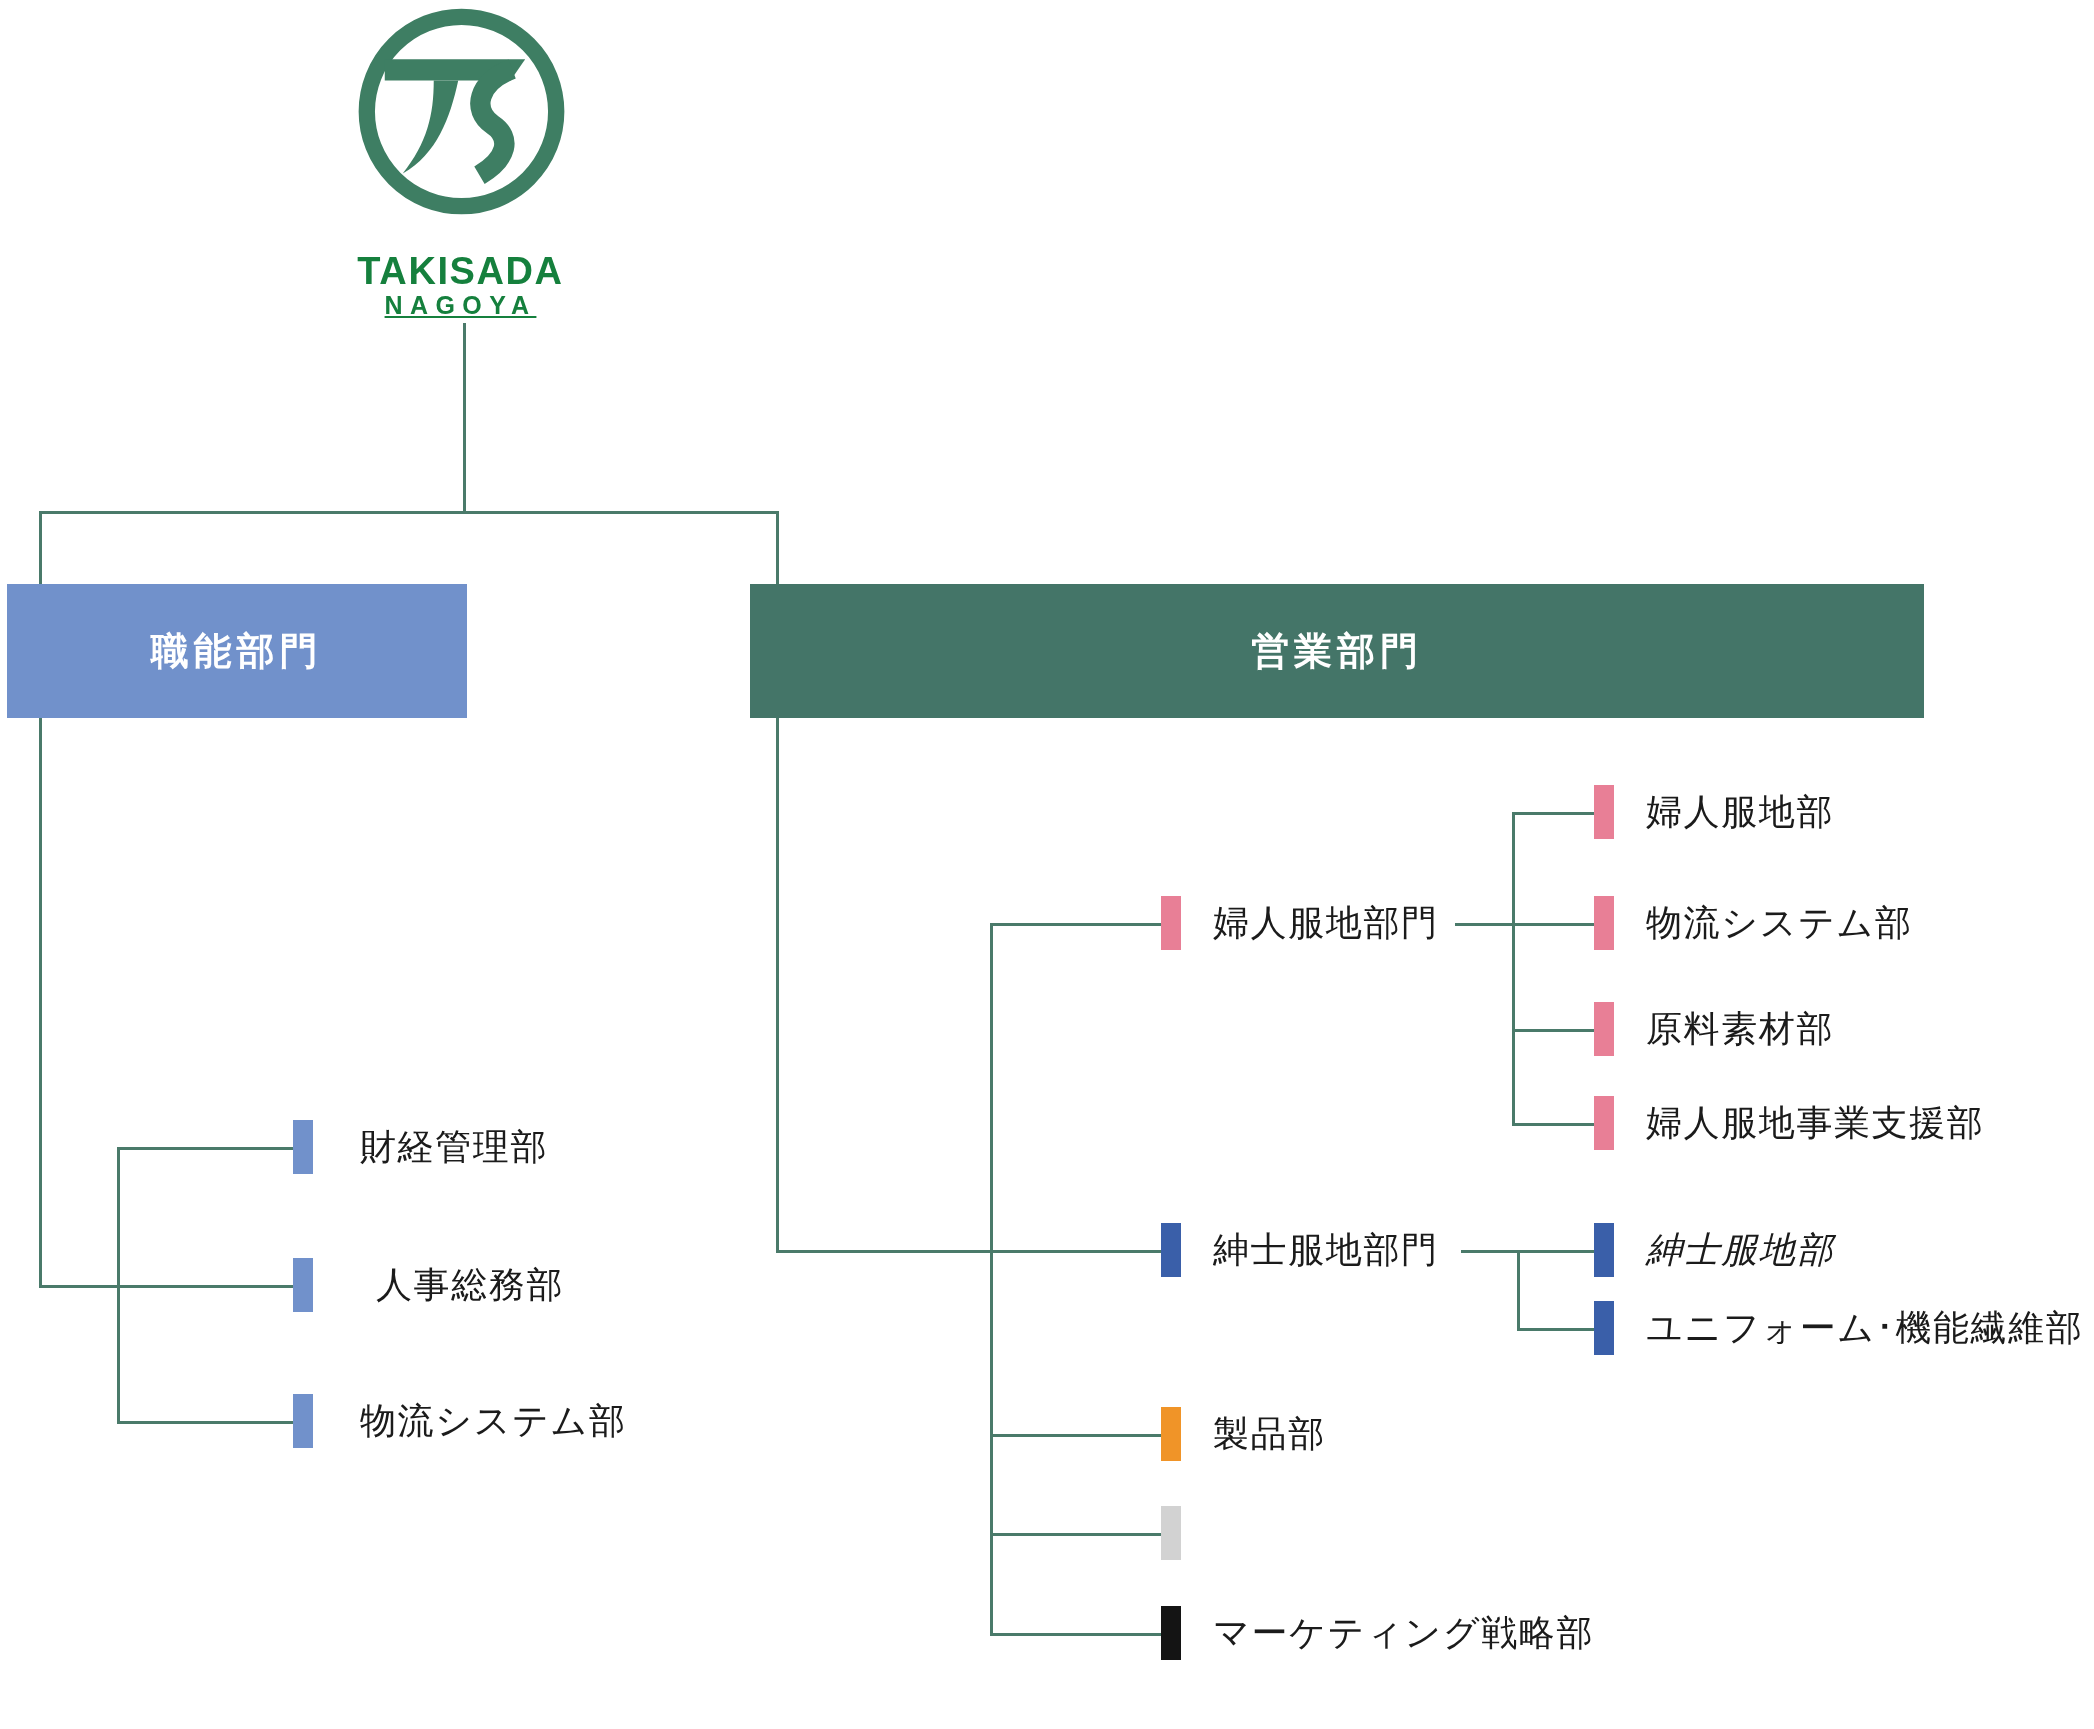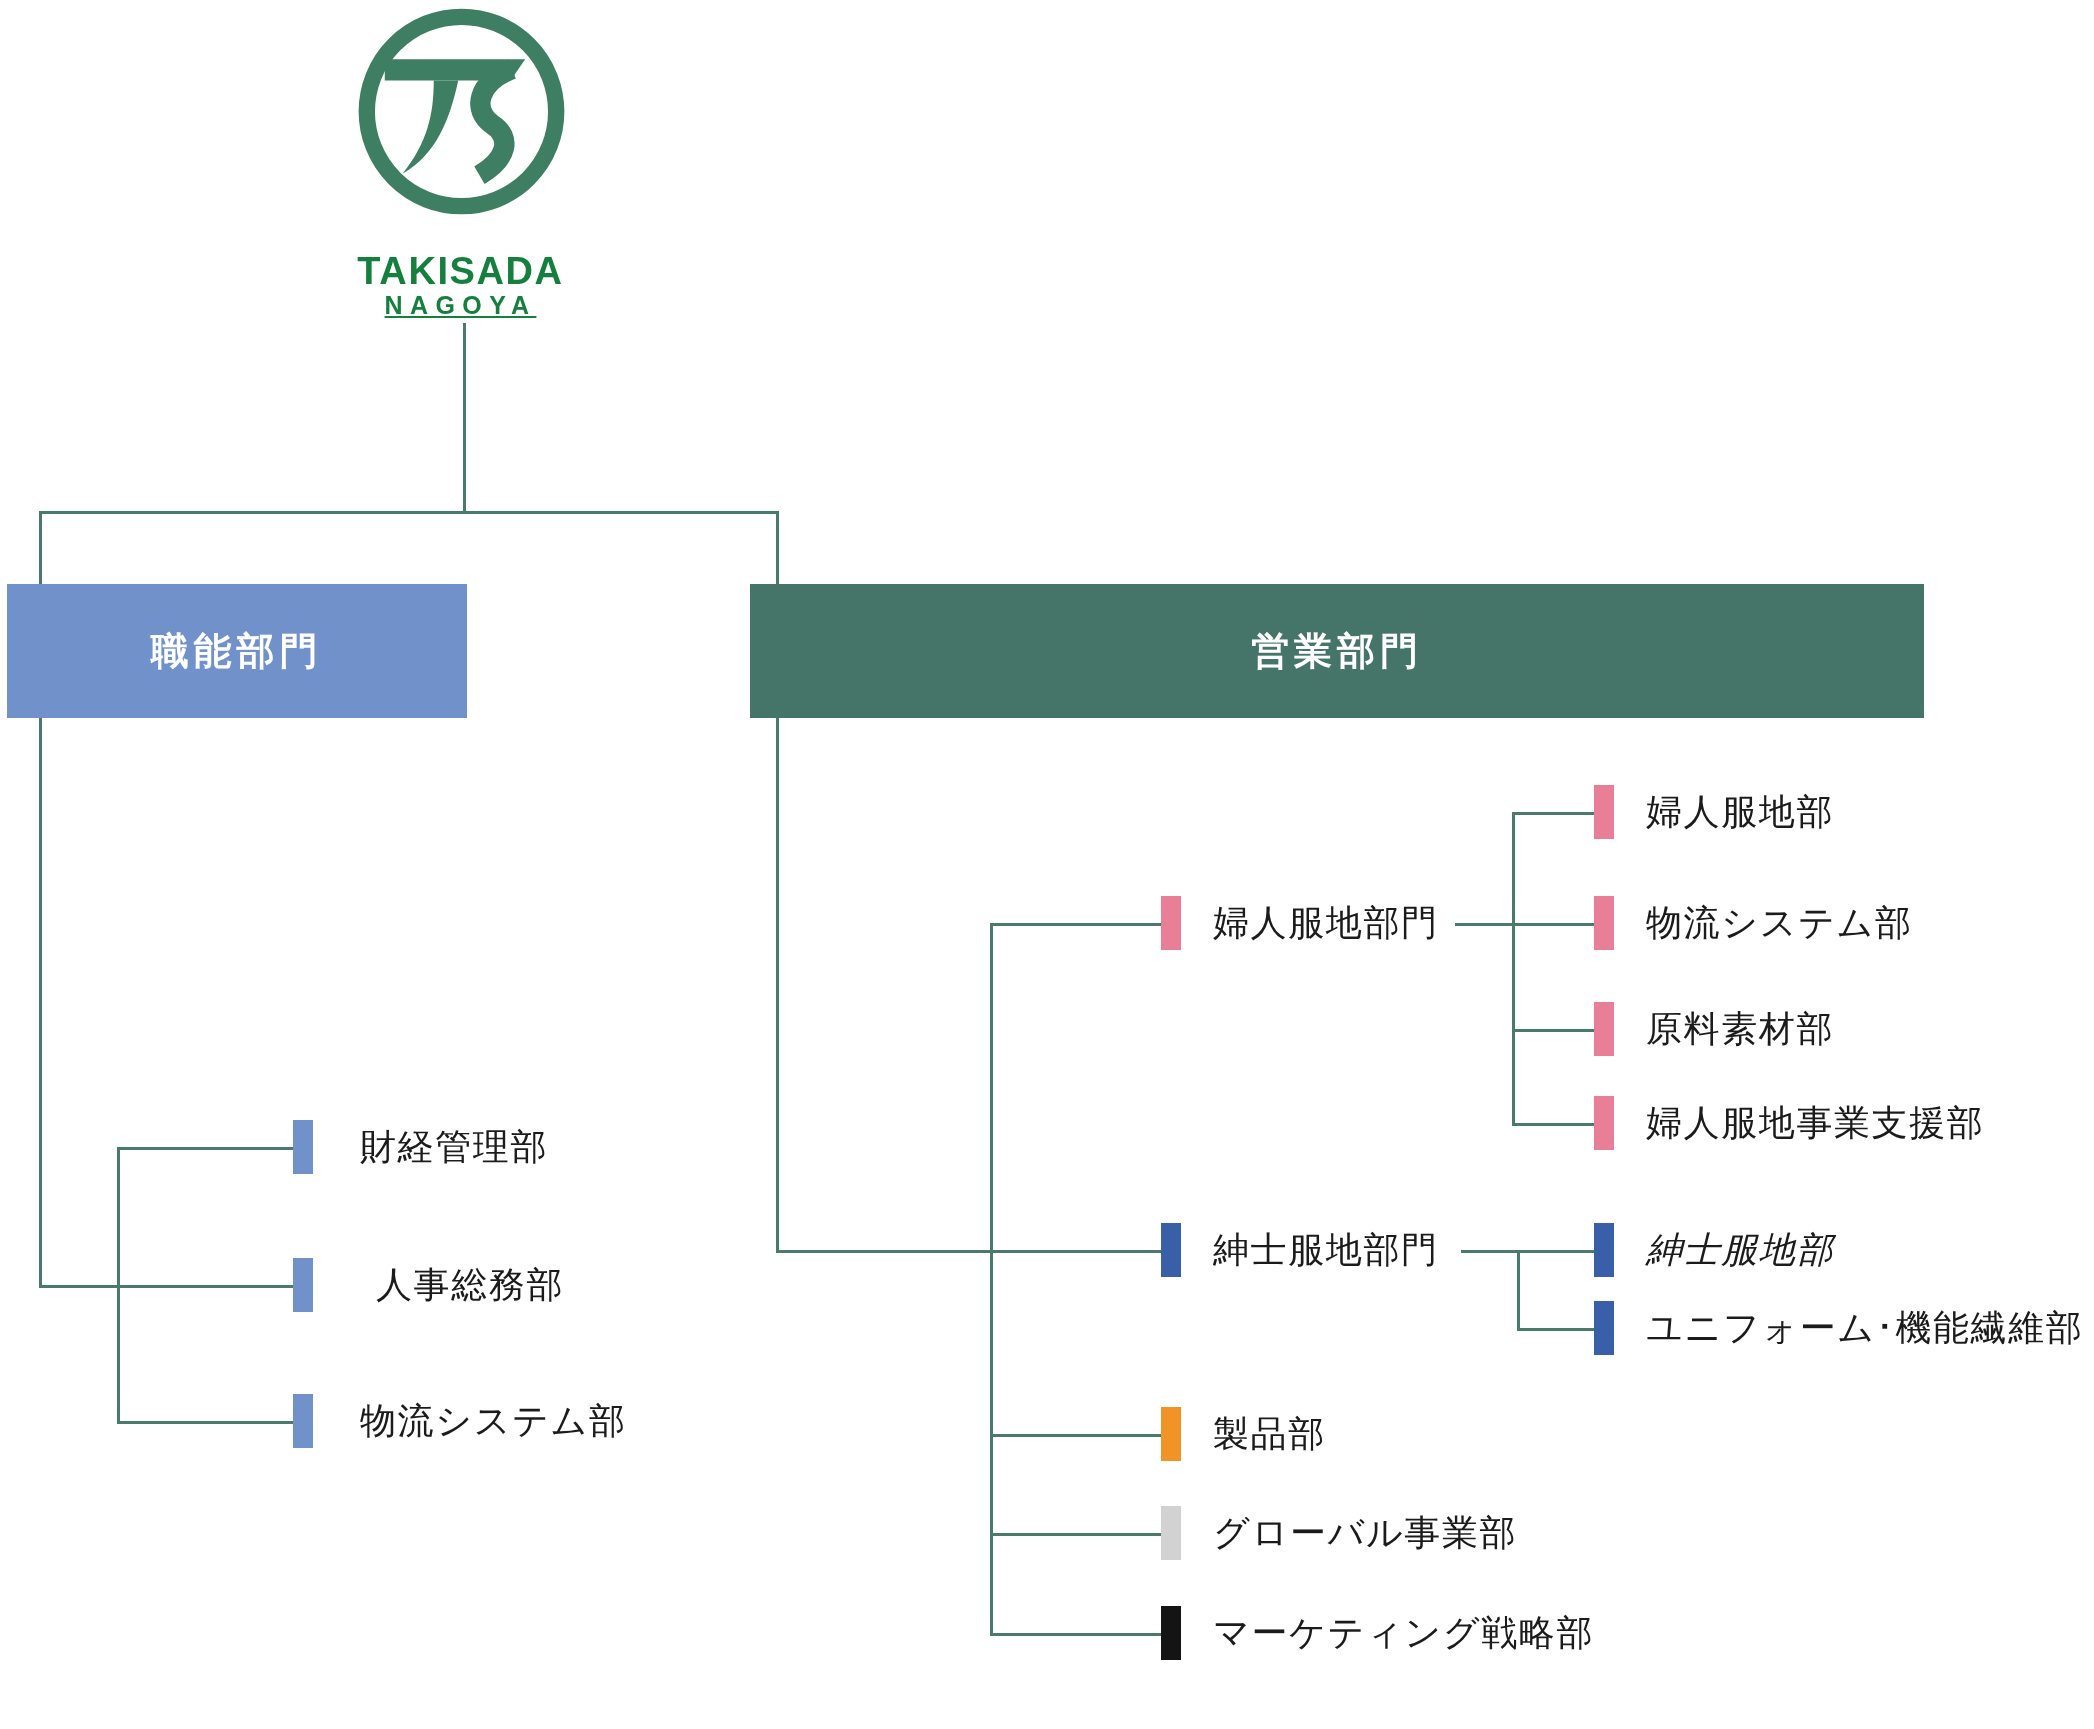--- a/index.html
+++ b/index.html
@@ -113,18 +113,17 @@
   <div class="ln h" style="left:1517px;top:1328px;width:77px;"></div>
 
   <div class="mk mk-navy" style="left:1594px;top:1223px;"></div>
   <div class="lbl" style="left:1646px;top:1250px;font-style:italic;">紳士服地部</div>
   <div class="mk mk-navy" style="left:1594px;top:1301px;"></div>
   <div class="lbl" style="left:1646px;top:1328px;">ユニフォーム･機能繊維部</div>
 
   <div class="mk mk-orange" style="left:1161px;top:1407px;"></div>
   <div class="lbl" style="left:1213px;top:1434px;">製品部</div>
   <div class="mk mk-gray" style="left:1161px;top:1506px;"></div>
-  <div class="lbl" style="left:1213px;top:1533px;">グローバル事業部</div>
   <div class="mk mk-black" style="left:1161px;top:1606px;"></div>
   <div class="lbl" style="left:1213px;top:1633px;">マーケティング戦略部</div>
 
 </div>
 
 
 </body></html>

